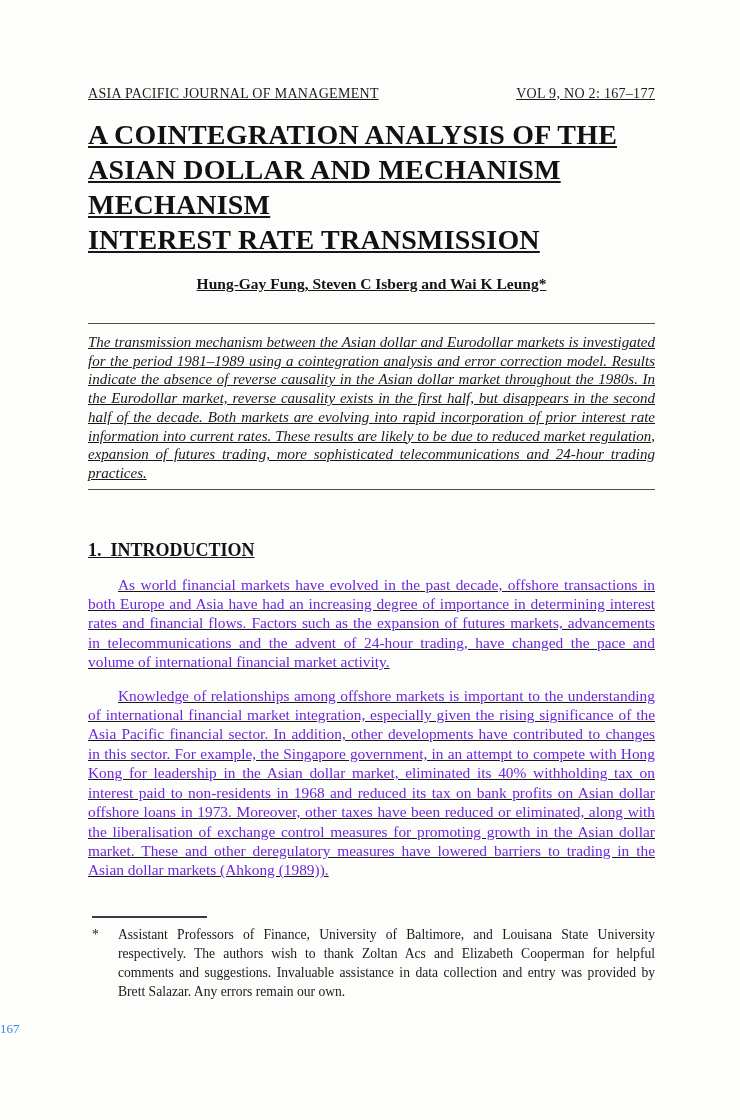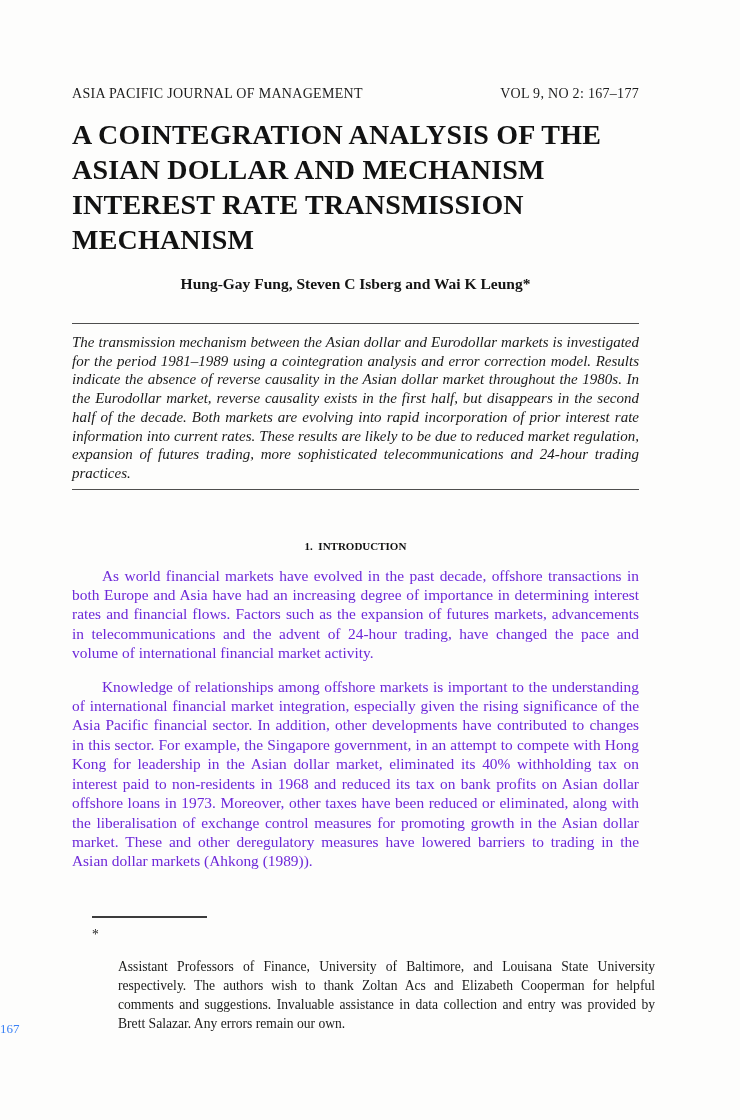--- a/index.html
+++ b/index.html
@@ -11,23 +11,24 @@
     position: relative;
     width: 740px;
     height: 1120px;
     background: #fdfdfc;
     font-family: "Liberation Serif", serif;
     color: #171717;
     overflow: hidden;
   }
   .content {
     position: absolute;
-    left: 72px;
+    left: 88px;
     top: 0;
     width: 567px;
+    text-decoration: underline;
   }
   .journal-header {
     margin-top: 86px;
     display: flex;
     justify-content: space-between;
     font-size: 14px;
     letter-spacing: 0.3px;
     color: #1c1c1c;
   }
   .title {
@@ -57,23 +58,22 @@
   .abstract {
     margin: 9px 0 0 0;
     font-size: 15px;
     line-height: 18.7px;
     font-style: italic;
     text-align: justify;
     color: #1a1a1a;
   }
   .section-heading {
     margin: 50px 0 0 0;
-    font-size: 11px;
+    font-size: 18px;
     font-weight: bold;
-    text-align: center;
     white-space: pre-wrap;
     color: #121212;
   }
   .body-para {
     margin: 14px 0 0 0;
     font-size: 15.4px;
     line-height: 19.4px;
     text-align: justify;
     text-indent: 30px;
     color: #6d28d9;
@@ -100,21 +100,20 @@
   }
   .fn-marker {
     width: 30px;
     flex-shrink: 0;
     padding-left: 4px;
     box-sizing: border-box;
   }
   .fn-text {
     flex: 1;
     text-align: justify;
-    margin-top: 32px;
   }
   .page-number {
     position: absolute;
     top: 1021px;
     left: 0;
     width: 100%;
     text-align: left;
     font-size: 13px;
     color: #3b82f6;
   }
@@ -126,22 +125,22 @@
   <div class="content">
 
     <div class="journal-header">
       <span>ASIA PACIFIC JOURNAL OF MANAGEMENT</span>
       <span>VOL 9, NO 2: 167–177</span>
     </div>
 
     <h1 class="title">
       <div class="title-line">A COINTEGRATION ANALYSIS OF THE</div>
       <div class="title-line">ASIAN DOLLAR AND MECHANISM</div>
+      <div class="title-line">MECHANISM</div>
       <div class="title-line">INTEREST RATE TRANSMISSION</div>
-      <div class="title-line">MECHANISM</div>
     </h1>
 
     <div class="authors">Hung-Gay Fung, Steven C Isberg and Wai K Leung*</div>
 
     <div class="rule rule-top"></div>
 
     <p class="abstract">The transmission mechanism between the Asian dollar and Eurodollar markets is investigated for the period 1981–1989 using a cointegration analysis and error correction model. Results indicate the absence of reverse causality in the Asian dollar market throughout the 1980s. In the Eurodollar market, reverse causality exists in the first half, but disappears in the second half of the decade. Both markets are evolving into rapid incorporation of prior interest rate information into current rates. These results are likely to be due to reduced market regulation, expansion of futures trading, more sophisticated telecommunications and 24-hour trading practices.</p>
 
     <div class="rule rule-bottom"></div>
 

